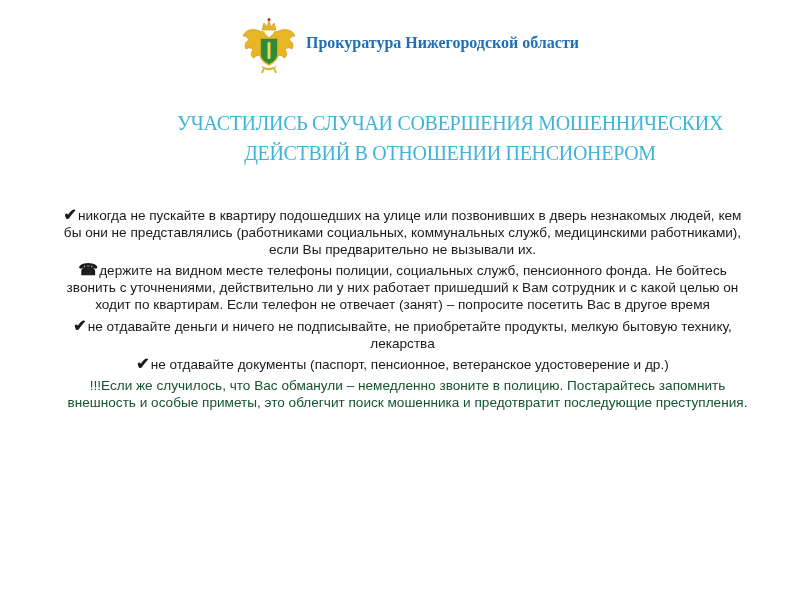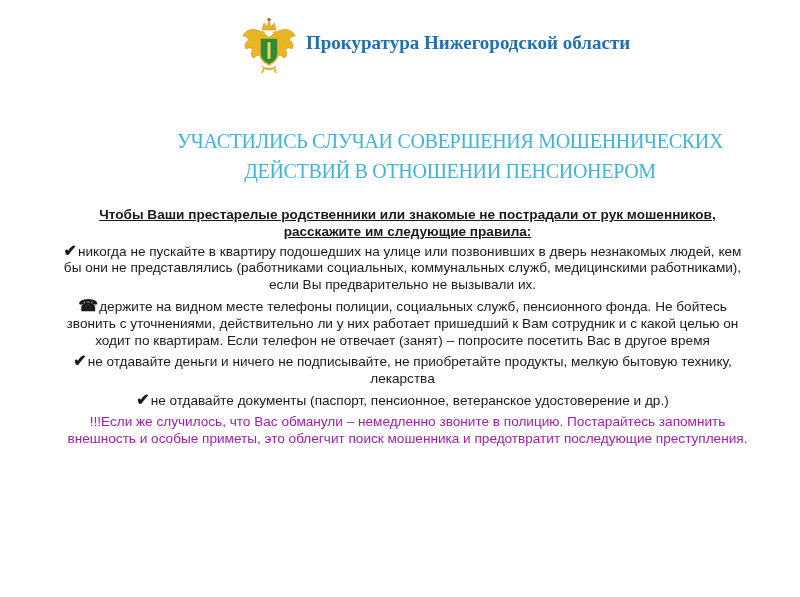--- a/index.html
+++ b/index.html
@@ -24,29 +24,29 @@
     }
     .emblem {
       width: 58px;
       height: 60px;
       position: relative;
       margin-right: 8px;
     }
     .header-title {
       font-family: "Liberation Serif", serif;
       font-weight: bold;
-      font-size: 19px;
+      font-size: 16px;
       color: #1f6fb5;
       margin-top: -6px;
     }
     .headline {
       position: absolute;
       left: 100px;
       width: 700px;
-      top: 126px;
+      top: 108px;
       text-align: center;
       font-family: "Liberation Serif", serif;
       font-size: 20px;
       line-height: 30px;
       color: #3fb4d9;
       letter-spacing: -0.3px;
     }
     .content {
       position: absolute;
       left: 60px;
@@ -65,21 +65,21 @@
     }
     .rule {
       margin: 0 10px 4px 0;
     }
     .rule .mark {
       font-size: 16px;
       font-weight: bold;
       margin-right: 1px;
     }
     .warning {
-      color: #a21caf;
+      color: #14532d;
       margin-top: 4px;
     }
   </style>
 </head>
 <body>
 
 <div class="header">
   <div class="emblem">
     <svg width="58" height="60" viewBox="0 0 58 60">
 
@@ -101,24 +101,20 @@
   </div>
   <div class="header-title">Прокуратура Нижегородской области</div>
 </div>
 
 <div class="headline">
   <div>УЧАСТИЛИСЬ СЛУЧАИ СОВЕРШЕНИЯ МОШЕННИЧЕСКИХ</div>
   <div>ДЕЙСТВИЙ В ОТНОШЕНИИ ПЕНСИОНЕРОМ</div>
 </div>
 
 <div class="content">
-  <div class="intro">
-    <span>Чтобы Ваши престарелые родственники или знакомые не пострадали от рук мошенников,</span><br>
-    <span>расскажите им следующие правила:</span>
-  </div>
 
   <div class="rule">
     <span class="mark">✔</span><span>никогда не пускайте в квартиру подошедших на улице или позвонивших в дверь незнакомых людей, кем бы они не представлялись (работниками социальных, коммунальных служб, медицинскими работниками), если Вы предварительно не вызывали их.</span>
   </div>
   <div class="rule">
     <span class="mark">☎</span><span>держите на видном месте телефоны полиции, социальных служб, пенсионного фонда. Не бойтесь звонить с уточнениями, действительно ли у них работает пришедший к Вам сотрудник и с какой целью он ходит по квартирам. Если телефон не отвечает (занят) – попросите посетить Вас в другое время</span>
   </div>
   <div class="rule">
     <span class="mark">✔</span><span>не отдавайте деньги и ничего не подписывайте, не приобретайте продукты, мелкую бытовую технику, лекарства</span>
   </div>

